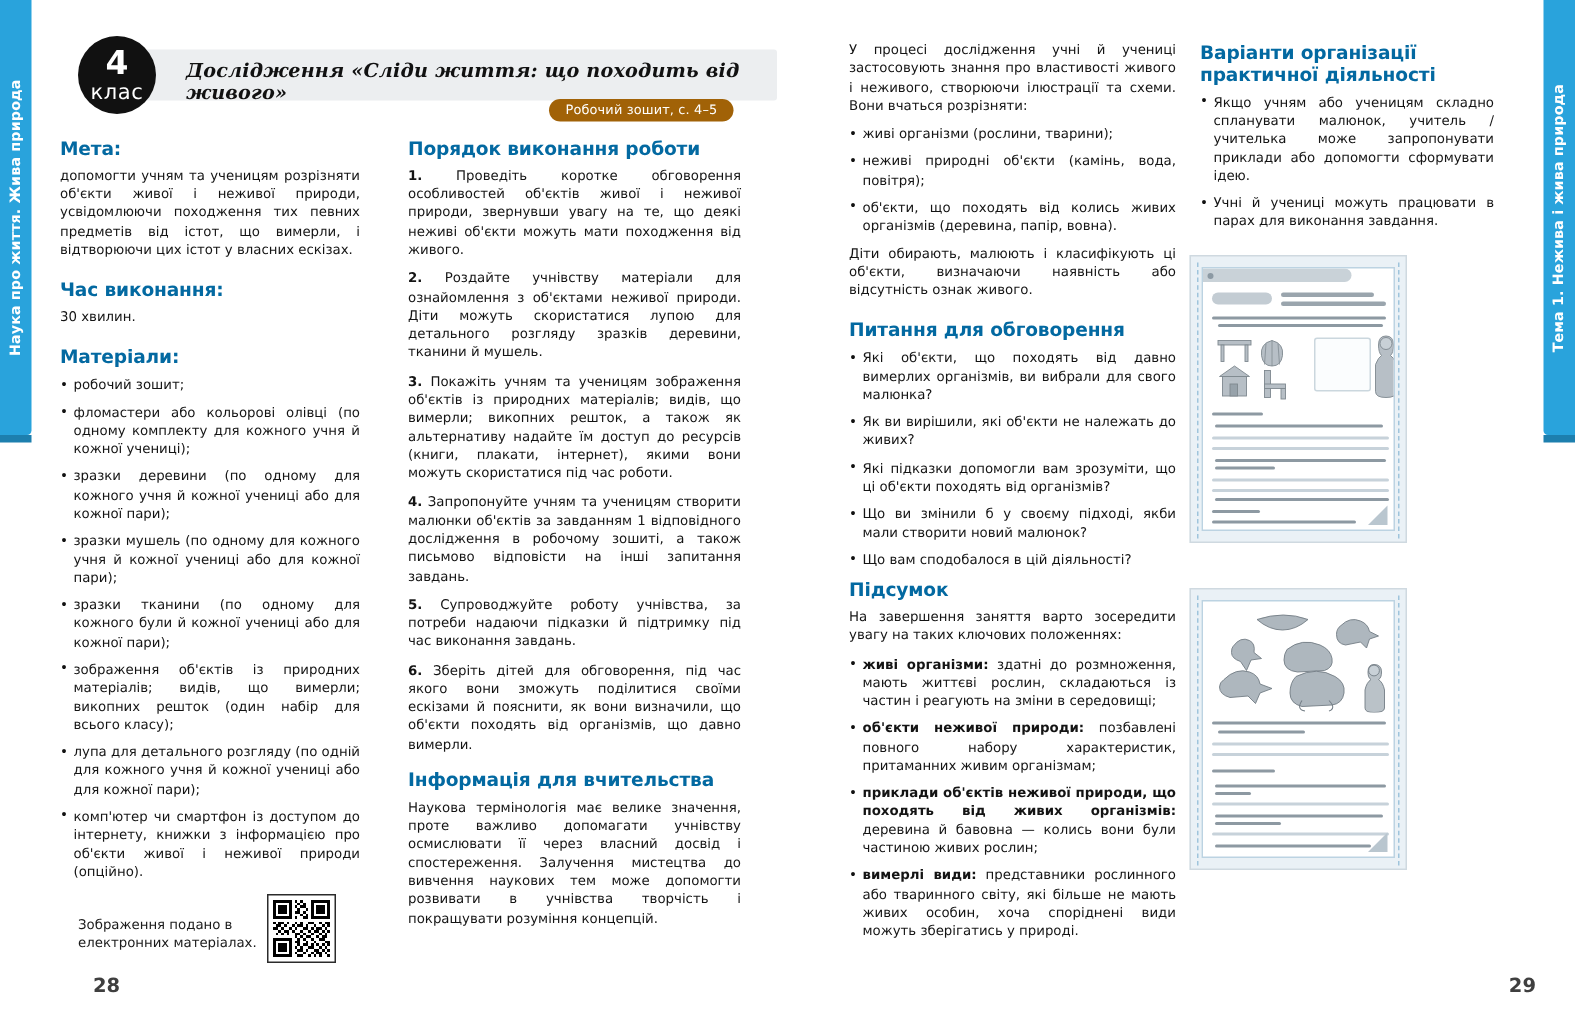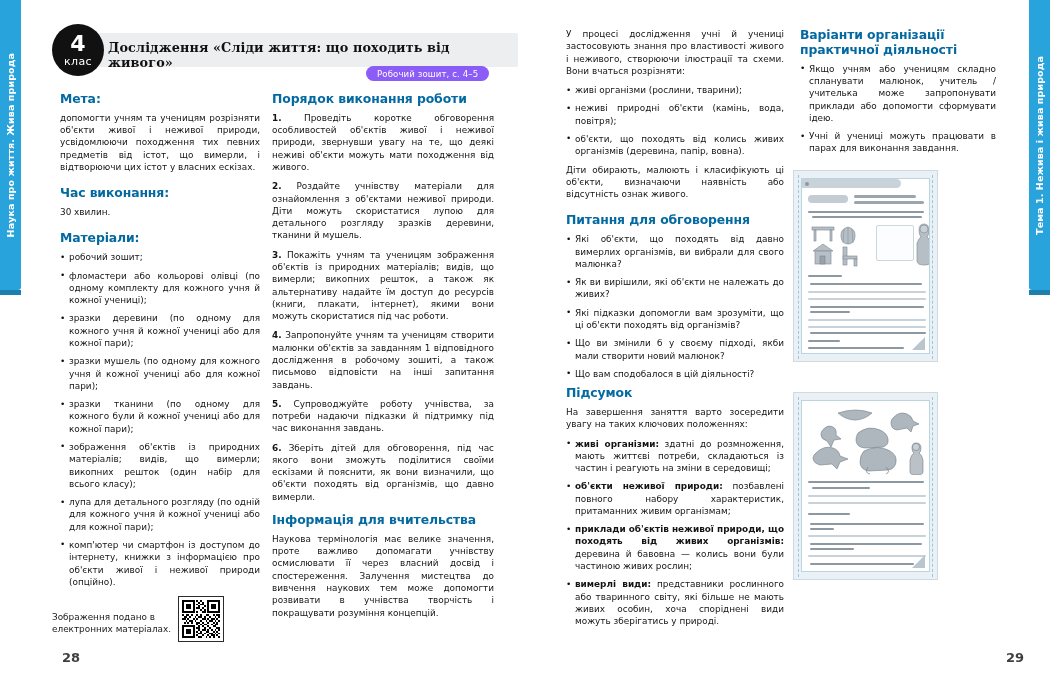--- a/index.html
+++ b/index.html
@@ -44,37 +44,37 @@
     position:absolute;left:86px;top:33px;width:432px;height:34px;
     background:#eceef0;border-radius:2px;
   }
   .grade-badge{
     position:absolute;left:52px;top:24px;width:52px;height:52px;
     border-radius:50%;background:#111111;color:#fff;
     display:flex;flex-direction:column;align-items:center;justify-content:center;
     line-height:1;
   }
   .grade-badge .num{font-size:22px;font-weight:bold;margin-bottom:1px;}
-  .grade-badge .lbl{font-size:11px;letter-spacing:.4px;}
+  .grade-badge .lbl{font-size:14px;letter-spacing:.4px;}
   .header-title{
-    position:absolute;left:108px;top:40px;width:400px;
+    position:absolute;left:124px;top:40px;width:400px;
     font-family:"DejaVu Serif","Liberation Serif",serif;
-    font-weight:bold;font-size:12.8px;color:#111;
+    font-style:italic;font-weight:bold;font-size:12.8px;color:#111;
     letter-spacing:.1px;
   }
   .wb-badge{
     position:absolute;left:366px;top:66px;
-    background:#8b5cf6;color:#ffffff;
+    background:#a16207;color:#ffffff;
     border-radius:9px;padding:2.5px 11px;
     font-size:8.6px;letter-spacing:.1px;white-space:nowrap;
   }
 
   
   .col{position:absolute;top:92px;font-size:8.9px;line-height:1.38;color:#141414;}
-  .col1{left:60px;width:200px;}
+  .col1{left:40px;width:200px;}
   .col2{left:272px;width:222px;}
   .col3{left:566px;top:28px;width:218px;}
   .col4{left:800px;top:28px;width:196px;}
 
   h2.sec{
     font-size:12.4px;font-weight:bold;color:#0369a1;
     margin:0 0 5px 0;line-height:1.2;letter-spacing:-.1px;
   }
   .gap{height:10px;}
   .gap-sm{height:6px;}
@@ -346,21 +346,21 @@
       <li>Які об'єкти, що походять від давно вимерлих організмів, ви вибрали для свого малюнка?</li>
       <li>Як ви вирішили, які об'єкти не належать до живих?</li>
       <li>Які підказки допомогли вам зрозуміти, що ці об'єкти походять від організмів?</li>
       <li>Що ви змінили б у своєму підході, якби мали створити новий малюнок?</li>
       <li>Що вам сподобалося в цій діяльності?</li>
     </ul>
     <div class="gap-sm"></div>
     <h2 class="sec">Підсумок</h2>
     <p class="body">На завершення заняття варто зосередити увагу на таких ключових положеннях:</p>
     <ul class="bul">
-      <li><b>живі організми:</b><span> здатні до розмноження, мають життєві потреби, складаються із частин і реагують на зміни в середовищі;</span></li>
+      <li><b>живі організми:</b><span> здатні до розмноження, мають життєві рослин, складаються із частин і реагують на зміни в середовищі;</span></li>
       <li><b>об'єкти неживої природи:</b><span> позбавлені повного набору характеристик, притаманних живим організмам;</span></li>
       <li><b>приклади об'єктів неживої природи, що походять від живих організмів:</b><span> деревина й бавовна — колись вони були частиною живих рослин;</span></li>
       <li><b>вимерлі види:</b><span> представники рослинного або тваринного світу, які більше не мають живих особин, хоча споріднені види можуть зберігатись у природі.</span></li>
     </ul>
   </div>
 
   <div class="col col4">
     <h2 class="sec">Варіанти організації практичної діяльності</h2>
     <ul class="bul">
       <li>Якщо учням або ученицям складно спланувати малюнок, учитель / учителька може запропонувати приклади або допомогти сформувати ідею.</li>

